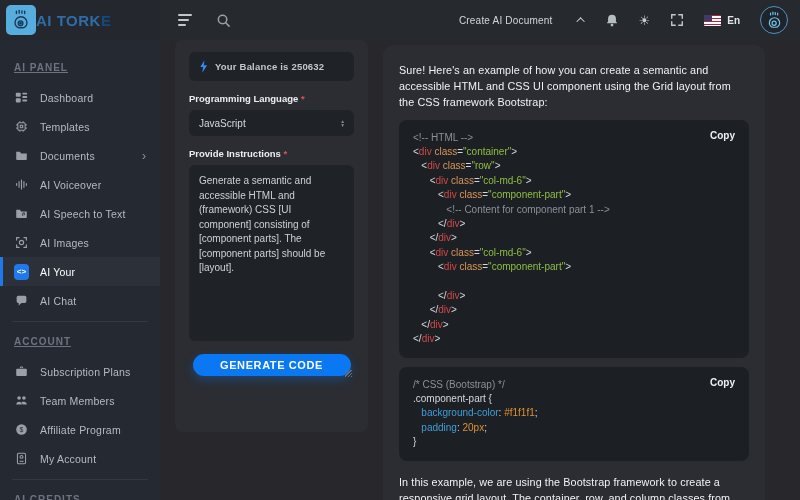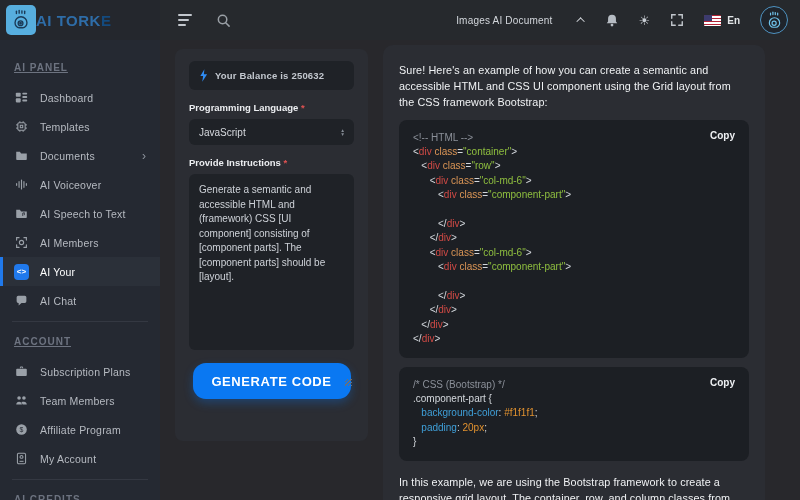--- a/index.html
+++ b/index.html
@@ -53,39 +53,39 @@
   .code-chip { width:16px; height:16px; border-radius:4px; background:#2079ec; color:#fff;
                font-size:8px; font-weight:bold; display:flex; align-items:center;
                justify-content:center; letter-spacing:0; }
   .side-chevron { margin-left:auto; margin-right:14px; color:#8d939c; font-size:12px; }
   .side-divider { height:1px; background:#343842; margin:6px 12px; }
 
   
   .main { position:absolute; left:160px; top:40px; width:640px; height:460px; background:#28282c; }
 
   
-  .form-card { position:absolute; left:15px; top:9px; width:193px; height:392px;
+  .form-card { position:absolute; left:15px; top:0; width:193px; height:392px;
                background:#2b2d33; border-radius:8px; padding:12px 14px; }
   .balance-chip { height:29px; background:#1f2227; border-radius:6px; display:flex;
                   align-items:center; gap:7px; padding:0 10px; }
   .balance-text { font-size:9.5px; font-weight:bold; color:#c3c8cf; letter-spacing:.2px; }
   .field-label { margin-top:12px; font-size:9.5px; font-weight:bold; color:#eceef1; }
   .req { color:#e05252; }
   .select-box { margin-top:6px; height:26px; background:#1f2227; border-radius:6px;
                 display:flex; align-items:center; padding:0 10px; cursor:pointer; }
   .select-value { font-size:10px; color:#d7dadf; }
   .updown { margin-left:auto; font-size:5.5px; line-height:4.5px; color:#868d96; text-align:center; }
   .prompt-area { margin-top:6px; width:165px; height:176px; background:#1f2227; border:none;
                  border-radius:6px; padding:9px 10px; font-family:"Liberation Sans",sans-serif;
                  font-size:10px; line-height:1.45; color:#ced2d8; resize:none; display:block; }
   .resize-handle { position:absolute; right:16px; top:330px; width:7px; height:7px;
                    background:repeating-linear-gradient(135deg, transparent 0 1.5px, #6b7077 1.5px 2.5px); }
   .generate-btn { margin:13px auto 16px; display:flex; align-items:center; justify-content:center;
-                  width:158px; height:36px; border:none; border-radius:13px; background:#0a78f2;
-                  color:#fff; font-family:"Liberation Sans",sans-serif; font-size:13px;
+                  width:158px; height:22px; border:none; border-radius:13px; background:#0a78f2;
+                  color:#fff; font-family:"Liberation Sans",sans-serif; font-size:11px;
                   font-weight:bold; letter-spacing:.6px; cursor:pointer;
                   box-shadow:0 4px 10px rgba(10,120,242,.30); }
 
   
   .chat-card { position:absolute; left:223px; top:5px; width:382px; height:472px;
                background:#2b2d33; border-radius:10px; padding:17px 16px; overflow:hidden; }
   .chat-text { font-size:10.8px; line-height:1.5; color:#f0f2f4; letter-spacing:.1px; }
   .code-block { position:relative; background:#1c1f24; border-radius:8px;
                 padding:11px 14px; margin-top:9px; }
   .copy-btn { position:absolute; top:10px; right:14px; font-size:10px; font-weight:bold;
@@ -126,21 +126,21 @@
 
   <div class="hdr-icon search-btn">
     <svg width="15" height="15" viewBox="0 0 16 16" fill="none" stroke="#9aa0a6" stroke-width="1.6" stroke-linecap="round">
       <circle cx="7" cy="7" r="4.5"></circle>
         <path d="M10.6 10.6L14 14"></path>
     </svg>
   </div>
 
   <div class="header-right">
     <div class="create-doc">
-      <span class="create-doc-label">Images AI Document</span>
+      <span class="create-doc-label">Create AI Document</span>
       <span class="caret-up"></span>
     </div>
     <div class="hdr-icon">
       <svg width="14" height="15" viewBox="0 0 16 16" fill="#b6bcc3">
         <path d="M8 1.5a4.5 4.5 0 0 0-4.5 4.5v3L2 11.2h12L12.5 9V6A4.5 4.5 0 0 0 8 1.5z"></path>
         <circle cx="8" cy="13.2" r="1.6"></circle>
       </svg>
     </div>
     <div class="hdr-icon sun-glyph">☀</div>
     <div class="hdr-icon">
@@ -226,21 +226,21 @@
     <span class="side-label">AI Speech to Text</span>
   </div>
 
   <div class="side-item">
     <span class="side-icon">
       <svg width="13" height="13" viewBox="0 0 16 16" fill="none" stroke="currentColor" stroke-width="1.4" stroke-linecap="round">
         <path d="M2 5V2h3M11 2h3v3M14 11v3h-3M5 14H2v-3"></path>
           <circle cx="8" cy="8" r="2.6"></circle>
       </svg>
       </span>
-    <span class="side-label">AI Members</span>
+    <span class="side-label">AI Images</span>
   </div>
 
   <div class="side-item active">
     <span class="side-icon">
         <span class="code-chip">&lt;&gt;</span>
       </span>
     <span class="side-label">AI Your</span>
   </div>
 
   <div class="side-item">
@@ -332,21 +332,21 @@
     <p class="chat-text">Sure! Here's an example of how you can create a semantic and accessible HTML and CSS UI component using the Grid layout from the CSS framework Bootstrap:</p>
 
     <div class="code-block">
       <span class="copy-btn">Copy</span>
       <div id="html-code">
           <div class="code-line"><span class="tk-comment">&lt;!-- HTML --&gt;</span></div>
           <div class="code-line"><span>&lt;</span><span class="tk-tag">div</span><span> </span><span class="tk-attr">class</span><span>=</span><span class="tk-str">"container"</span><span>&gt;</span></div>
           <div class="code-line"><span>   &lt;</span><span class="tk-tag">div</span><span> </span><span class="tk-attr">class</span><span>=</span><span class="tk-str">"row"</span><span>&gt;</span></div>
           <div class="code-line"><span>      &lt;</span><span class="tk-tag">div</span><span> </span><span class="tk-attr">class</span><span>=</span><span class="tk-str">"col-md-6"</span><span>&gt;</span></div>
           <div class="code-line"><span>         &lt;</span><span class="tk-tag">div</span><span> </span><span class="tk-attr">class</span><span>=</span><span class="tk-str">"component-part"</span><span>&gt;</span></div>
-          <div class="code-line"><span>            </span></div>
+          <div class="code-line"><span>            </span><span class="tk-comment">&lt;!-- Content for component part 1 --&gt;</span></div>
           <div class="code-line"><span>         &lt;/</span><span class="tk-tag">div</span><span>&gt;</span></div>
           <div class="code-line"><span>      &lt;/</span><span class="tk-tag">div</span><span>&gt;</span></div>
           <div class="code-line"><span>      &lt;</span><span class="tk-tag">div</span><span> </span><span class="tk-attr">class</span><span>=</span><span class="tk-str">"col-md-6"</span><span>&gt;</span></div>
           <div class="code-line"><span>         &lt;</span><span class="tk-tag">div</span><span> </span><span class="tk-attr">class</span><span>=</span><span class="tk-str">"component-part"</span><span>&gt;</span></div>
           <div class="code-line"><span>            </span></div>
           <div class="code-line"><span>         &lt;/</span><span class="tk-tag">div</span><span>&gt;</span></div>
           <div class="code-line"><span>      &lt;/</span><span class="tk-tag">div</span><span>&gt;</span></div>
           <div class="code-line"><span>   &lt;/</span><span class="tk-tag">div</span><span>&gt;</span></div>
           <div class="code-line"><span>&lt;/</span><span class="tk-tag">div</span><span>&gt;</span></div>
         </div>

